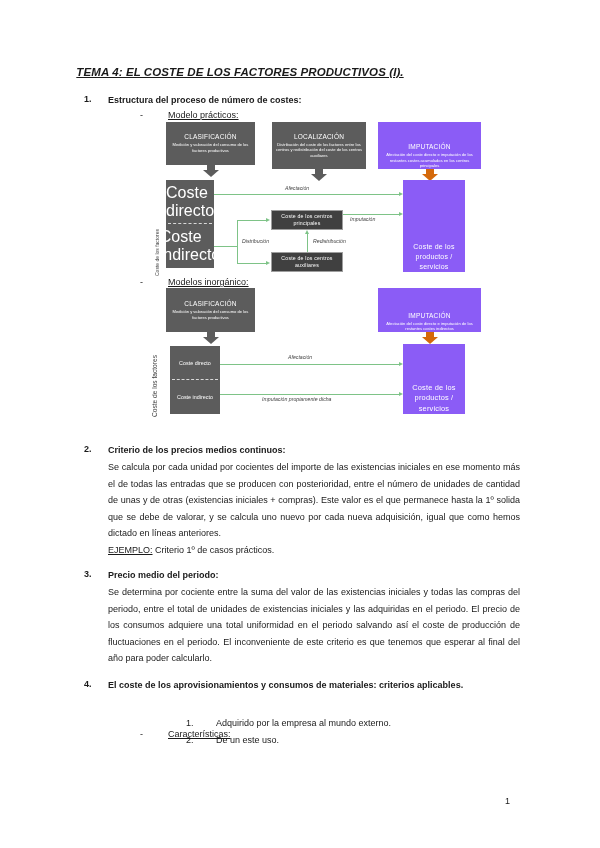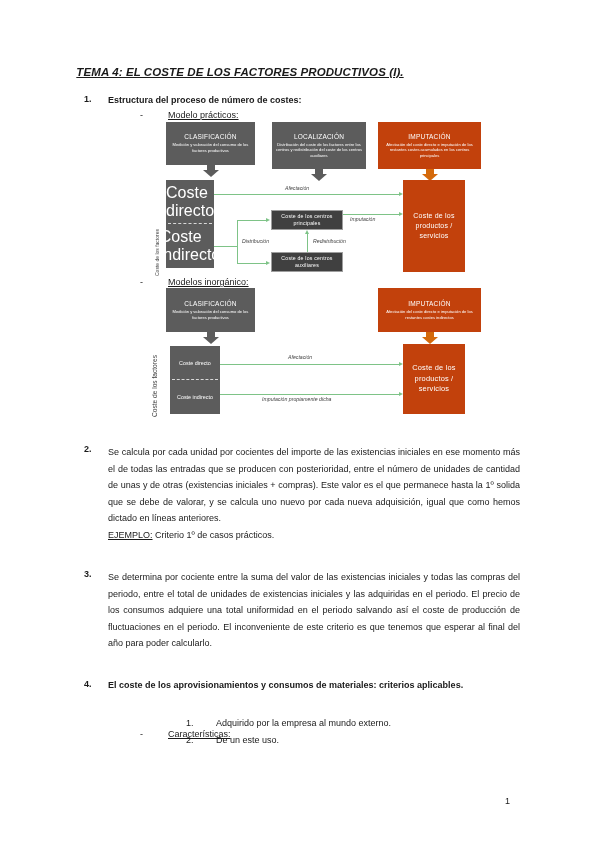--- a/index.html
+++ b/index.html
@@ -63,21 +63,21 @@
   .diagram{position:absolute;}
   .dbox{
     position:absolute;box-sizing:border-box;
     color:#ffffff;text-align:center;
     display:flex;flex-direction:column;align-items:center;justify-content:center;
   }
   .dbox .bt{font-size:6.5px;letter-spacing:.2px;line-height:8px;}
   .dbox .bs{font-size:4.1px;line-height:5.6px;padding:1px 3px 0 3px;}
   .gray{background:#5c5c5c;}
   .darkgray{background:#404040;}
-  .orange{background:#c2410c;}
+  .orange{background:#8b5cf6;justify-content:flex-end;}
 
   
   .blockarrow{
     position:absolute;
   }
   .blockarrow .shaft{
     position:absolute;left:50%;top:0;transform:translateX(-50%);
     width:8px;height:6px;
   }
   .blockarrow .head{
@@ -257,28 +257,30 @@
     <div class="garrow" style="left:249px;top:73.5px;"></div>
     <div class="glabel" style="left:138px;top:66px;">Afectación</div>
 
     <div class="gl h" style="left:70px;top:106px;width:180px;"></div>
     <div class="garrow" style="left:249px;top:103.5px;"></div>
     <div class="glabel" style="left:112px;top:108px;">Imputación propiamente dicha</div>
   </div>
 
   <div class="sec" style="top:444px;">
     <span class="sec-num">2.</span>
+    <div class="sec-head">Criterio de los precios medios continuos:</div>
     <p class="sec-body">Se calcula por cada unidad por cocientes del importe de las existencias iniciales en ese momento más el de todas las entradas que se producen con posterioridad, entre el número de unidades de cantidad de unas y de otras (existencias iniciales + compras). Este valor es el que permanece hasta la 1º solida que se debe de valorar, y se calcula uno nuevo por cada nueva adquisición, igual que como hemos dictado en líneas anteriores.</p>
     <p class="sec-body" style="margin-top:0;">
       <span class="u">EJEMPLO:</span><span> Criterio 1º de casos prácticos.</span>
     </p>
   </div>
 
   <div class="sec" style="top:569px;">
     <span class="sec-num">3.</span>
+    <div class="sec-head">Precio medio del periodo:</div>
     <p class="sec-body">Se determina por cociente entre la suma del valor de las existencias iniciales y todas las compras del periodo, entre el total de unidades de existencias iniciales y las adquiridas en el periodo. El precio de los consumos adquiere una total uniformidad en el periodo salvando así el coste de producción de fluctuaciones en el periodo. El inconveniente de este criterio es que tenemos que esperar al final del año para poder calcularlo.</p>
   </div>
 
   <div class="sec" style="top:679px;">
     <span class="sec-num">4.</span>
     <div class="sec-head">El coste de los aprovisionamientos y consumos de materiales: criterios aplicables.</div>
 
     <div class="dash-item" style="left:32px;top:50px;">
       <span class="dash">-</span>
       <span class="dash-label">Características:</span>

